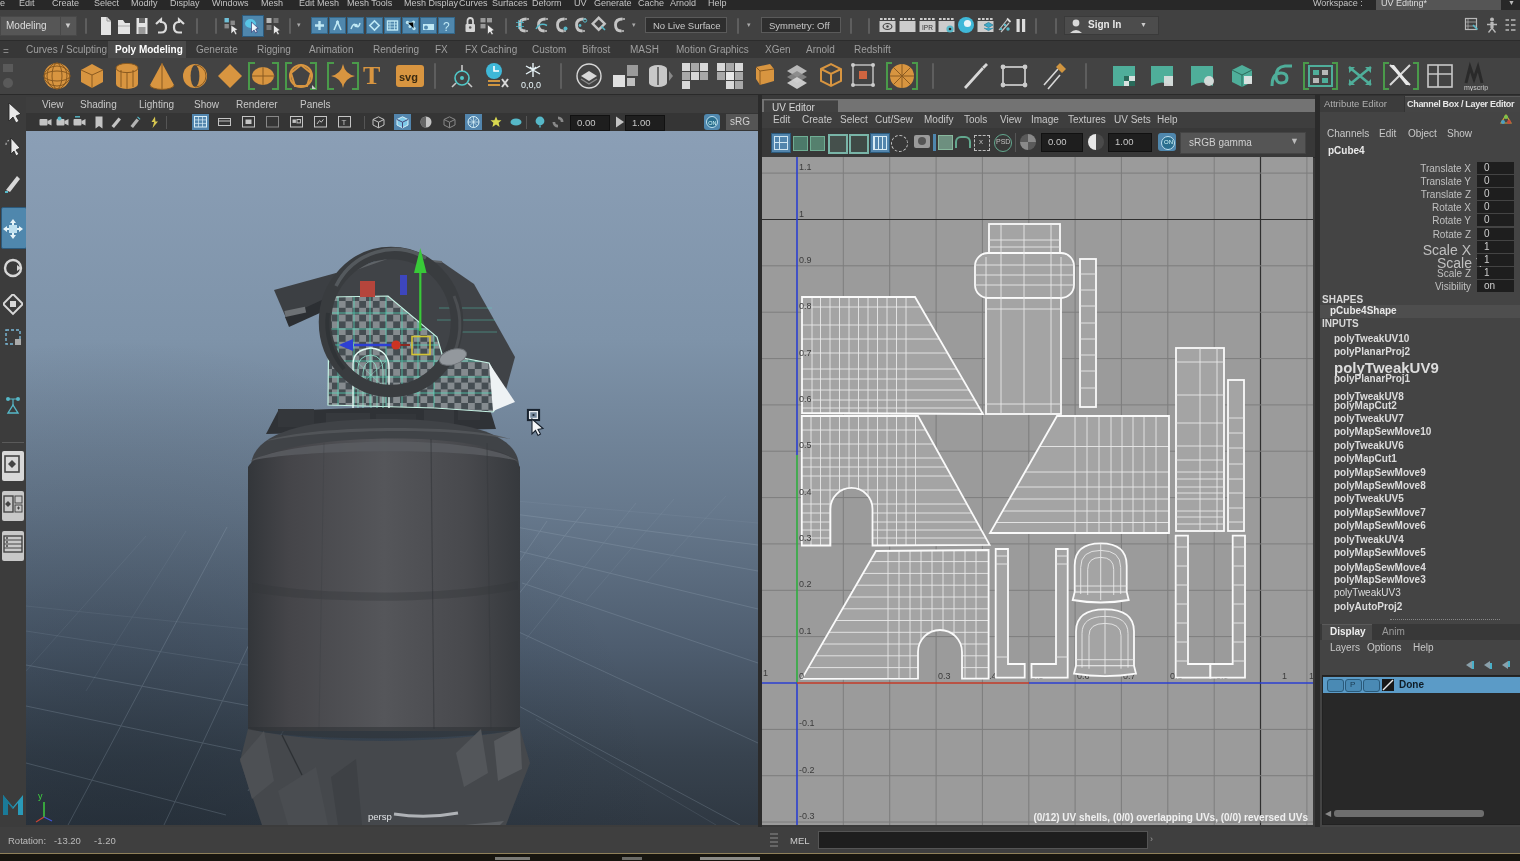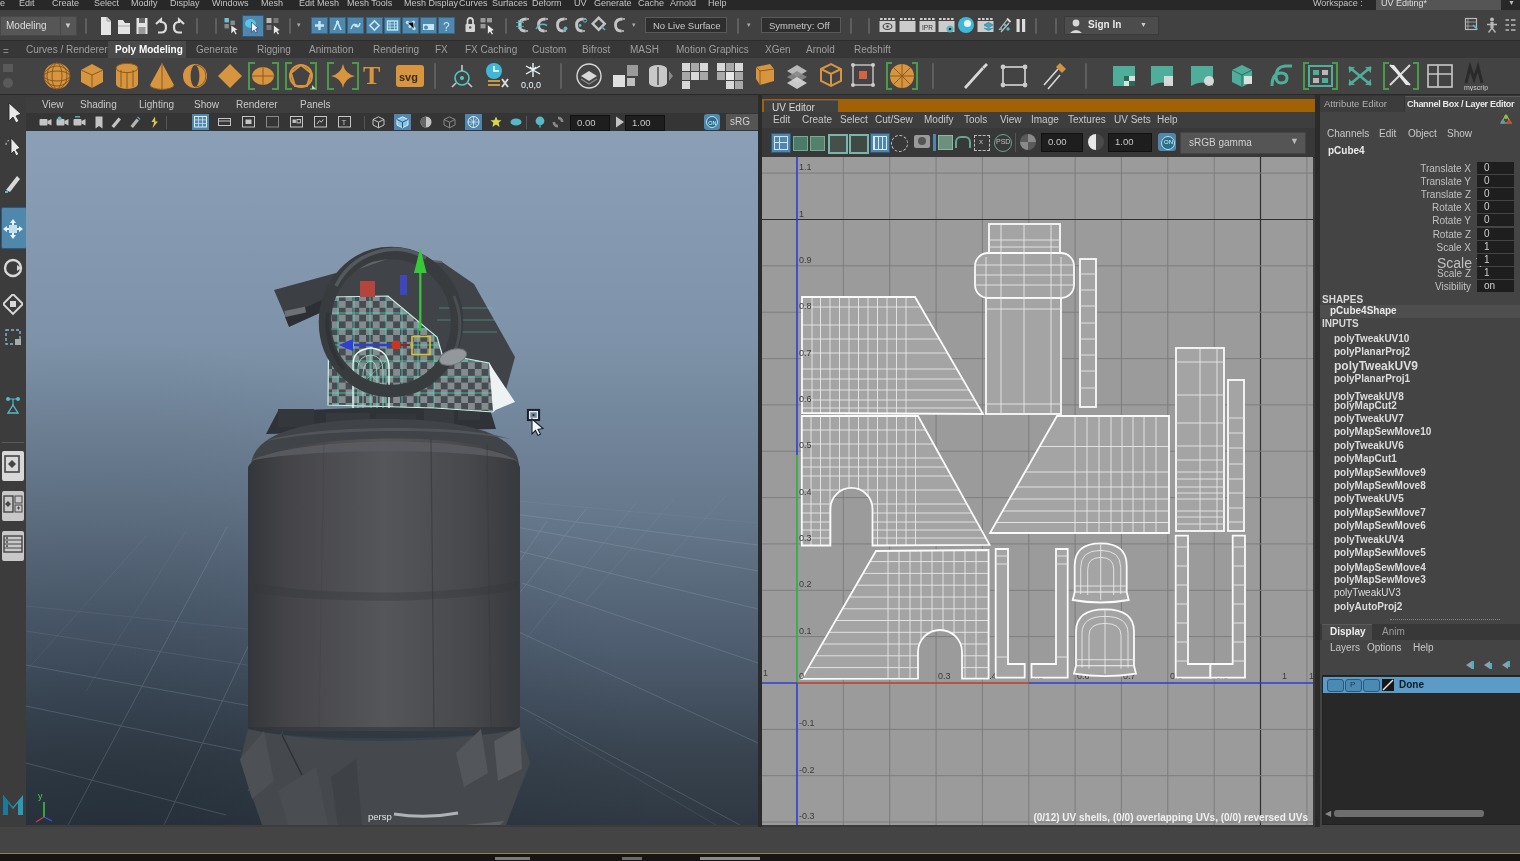--- a/index.html
+++ b/index.html
@@ -252,21 +252,21 @@
         <circle cx="7" cy="3.5" r="2" fill="#b8b8b8"></circle>
         <rect x="5.4" y="6" width="3.2" height="6" fill="#b8b8b8"></rect>
         <path d="M2,8.5 h10 M7,12 l-3.5,4.5 M7,12 l3.5,4.5" stroke="#b8b8b8" stroke-width="1.3"></path>
       </svg>
       <svg class="abs" style="left:1504px;top:6px" width="13" height="20">
         <path d="M1.5,4 h3.5 M1.5,9 h3.5 M1.5,14 h3.5 M7,4 h4.5 M7,9 h4.5 M7,14 h4.5" stroke="#b8b8b8" stroke-width="1.4"></path>
       </svg>
     </div>
 <div id="shelftabs" class="row">
 <span style="left:3px;top:5px;color:#888">=</span>
-<span style="left:26px">Curves / Renderer</span>
+<span style="left:26px">Curves / Sculpting</span>
 <span style="left:108px;top:0px;width:78px;height:17px;background:#4a4a4a;"></span>
 <span style="left:115px;color:#fff;font-weight:bold">Poly Modeling</span>
 <span style="left:196px">Generate</span>
       <span style="left:257px">Rigging</span>
       <span style="left:309px">Animation</span>
       <span style="left:373px">Rendering</span>
       <span style="left:435px">FX</span>
       <span style="left:465px">FX Caching</span>
       <span style="left:532px">Custom</span>
       <span style="left:582px">Bifrost</span>
@@ -816,21 +816,21 @@
 <line x1="18" y1="671" x2="18" y2="686" stroke="#3fd43f" stroke-width="1.4"></line>
 <line x1="18" y1="686" x2="10" y2="691" stroke="#cc4433" stroke-width="1.2"></line>
 <line x1="18" y1="686" x2="26" y2="690" stroke="#4455dd" stroke-width="1.2"></line>
 <text x="342" y="689" fill="#e0e3e6" font-size="9.5">persp</text>
 </g>
 <path d="M368,683 Q400,688 432,682" stroke="#c9cdd1" stroke-width="3" fill="none" opacity="0.8"></path>
 </svg>
     </div>
   </div>
   <div id="uvpanel" class="abs">
-<div class="abs" style="left:0;top:4px;width:553px;height:17px;background:#a16207;">
+<div class="abs" style="left:0;top:4px;width:553px;height:17px;background:#737373;">
  <div class="abs" style="left:2px;top:1px;width:74px;height:16px;background:#414141;border-top:1px solid #555;"></div>
  <span class="abs" style="left:10px;top:3px;font-size:10px;color:#d8d8d8;">UV Editor</span>
 </div>
 <div class="abs" style="left:0;top:17px;width:553px;height:16px;background:#3e3e3e;font-size:10px;color:#c8c8c8;">
  <span class="abs" style="left:11px;top:2px">Edit</span>
           <span class="abs" style="left:40px;top:2px">Create</span>
  <span class="abs" style="left:78px;top:2px">Select</span>
           <span class="abs" style="left:113px;top:2px">Cut/Sew</span>
  <span class="abs" style="left:162px;top:2px">Modify</span>
           <span class="abs" style="left:202px;top:2px">Tools</span>
@@ -1180,21 +1180,21 @@
           <span class="abs" style="left:7px;top:0px;font-size:10px;color:#cecece">0</span>
         </div>
         <span class="abs" style="right:49px;top:120.39999999999998px;font-size:10px;color:#c0c0c0">Rotate Y</span>
         <div class="abs" style="left:157px;top:119.39999999999998px;width:37px;height:12px;background:#1e1e1e;">
           <span class="abs" style="left:7px;top:0px;font-size:10px;color:#cecece">0</span>
         </div>
         <span class="abs" style="right:49px;top:133.49999999999997px;font-size:10px;color:#c0c0c0">Rotate Z</span>
         <div class="abs" style="left:157px;top:132.49999999999997px;width:37px;height:12px;background:#1e1e1e;">
           <span class="abs" style="left:7px;top:0px;font-size:10px;color:#cecece">0</span>
         </div>
-        <span class="abs" style="right:49px;top:146.59999999999997px;font-size:10px;color:#c0c0c0">Scale X</span>
+        <span class="abs" style="right:49px;top:146.59999999999997px;font-size:14px;color:#c0c0c0">Scale X</span>
         <div class="abs" style="left:157px;top:145.59999999999997px;width:37px;height:12px;background:#1e1e1e;">
           <span class="abs" style="left:7px;top:0px;font-size:10px;color:#cecece">1</span>
         </div>
         <span class="abs" style="right:35px;top:159.69999999999996px;font-size:14px;color:#c0c0c0">Scale Y</span>
         <div class="abs" style="left:157px;top:158.69999999999996px;width:37px;height:12px;background:#1e1e1e;">
           <span class="abs" style="left:7px;top:0px;font-size:10px;color:#cecece">1</span>
         </div>
         <span class="abs" style="right:49px;top:172.79999999999995px;font-size:10px;color:#c0c0c0">Scale Z</span>
         <div class="abs" style="left:157px;top:171.79999999999995px;width:37px;height:12px;background:#1e1e1e;">
           <span class="abs" style="left:7px;top:0px;font-size:10px;color:#cecece">1</span>
@@ -1202,21 +1202,21 @@
         <span class="abs" style="right:49px;top:185.89999999999995px;font-size:10px;color:#c0c0c0">Visibility</span>
         <div class="abs" style="left:157px;top:184.89999999999995px;width:37px;height:12px;background:#1e1e1e;">
           <span class="abs" style="left:7px;top:0px;font-size:10px;color:#cecece">on</span>
         </div>
 <span class="abs" style="left:2px;top:199px;font-size:10px;font-weight:bold;color:#d8d8d8">SHAPES</span>
 <div class="abs" style="left:0;top:210px;width:200px;height:13px;background:#4e4e4e;"></div>
 <span class="abs" style="left:10px;top:210px;font-size:10px;font-weight:bold;color:#e8e8e8">pCube4Shape</span>
 <span class="abs" style="left:2px;top:223px;font-size:10px;font-weight:bold;color:#d8d8d8">INPUTS</span>
 <span class="abs" style="left:14px;top:237.5px;font-size:10px;font-weight:bold;color:#dcdcdc">polyTweakUV10</span>
         <span class="abs" style="left:14px;top:250.9px;font-size:10px;font-weight:bold;color:#dcdcdc">polyPlanarProj2</span>
-        <span class="abs" style="left:14px;top:264.3px;font-size:12px;font-weight:bold;color:#dcdcdc">polyTweakUV9</span>
+        <span class="abs" style="left:14px;top:264.3px;font-size:15px;font-weight:bold;color:#dcdcdc">polyTweakUV9</span>
         <span class="abs" style="left:14px;top:277.7px;font-size:10px;font-weight:bold;color:#dcdcdc">polyPlanarProj1</span>
         <span class="abs" style="left:14px;top:296px;font-size:10px;font-weight:bold;color:#dcdcdc">polyTweakUV8</span>
         <span class="abs" style="left:14px;top:304.5px;font-size:10px;font-weight:bold;color:#dcdcdc">polyMapCut2</span>
         <span class="abs" style="left:14px;top:317.9px;font-size:10px;font-weight:bold;color:#dcdcdc">polyTweakUV7</span>
         <span class="abs" style="left:14px;top:331.3px;font-size:10px;font-weight:bold;color:#dcdcdc">polyMapSewMove10</span>
         <span class="abs" style="left:14px;top:344.7px;font-size:10px;font-weight:bold;color:#dcdcdc">polyTweakUV6</span>
         <span class="abs" style="left:14px;top:358.1px;font-size:10px;font-weight:bold;color:#dcdcdc">polyMapCut1</span>
         <span class="abs" style="left:14px;top:371.5px;font-size:10px;font-weight:bold;color:#dcdcdc">polyMapSewMove9</span>
         <span class="abs" style="left:14px;top:384.9px;font-size:10px;font-weight:bold;color:#dcdcdc">polyMapSewMove8</span>
         <span class="abs" style="left:14px;top:398.3px;font-size:10px;font-weight:bold;color:#dcdcdc">polyTweakUV5</span>
@@ -1262,17 +1262,24 @@
             </svg>
   <span class="abs" style="left:76px;top:2px;font-size:10px;font-weight:bold;color:#0e1c26">Done</span>
  </div>
  <div class="abs" style="left:2px;top:133px;width:194px;height:9px;background:#282828;">
    <span class="abs" style="left:0px;top:0px;font-size:8px;color:#888">◀</span>
    <div class="abs" style="left:9px;top:1px;width:150px;height:7px;background:#6e6e6e;border-radius:3px;"></div>
  </div>
 </div>
 </div>
 </div>
+<div id="helpline" class="row">
+<span class="abs" style="left:8px;top:8px;font-size:9.5px;color:#bbb">Rotation:&nbsp;&nbsp;&nbsp;-13.20&nbsp;&nbsp;&nbsp;&nbsp;&nbsp;-1.20</span>
+<div class="abs" style="left:770px;top:6px;width:6px;height:14px;background:repeating-linear-gradient(0deg,#666 0 2px,transparent 2px 4px);border-left:2px solid transparent;"></div>
+      <span class="abs" style="left:790px;top:8px;font-size:9.5px;color:#ccc">MEL</span>
+      <span class="abs" style="left:1150px;top:7px;font-size:9px;color:#999">›</span>
+<span class="fld" style="left:818px;top:4px;width:328px;height:16px;background:#1e1e1e;"></span>
+</div>
 <div id="bottomstrip" class="row">
       <div class="abs" style="left:495px;top:3px;width:35px;height:3px;background:#7a7a76;"></div>
       <div class="abs" style="left:622px;top:3px;width:20px;height:3px;background:#6a6a66;"></div>
       <div class="abs" style="left:700px;top:3px;width:60px;height:3px;background:#8a8a86;"></div>
     </div>
 </div>
 </body></html>

